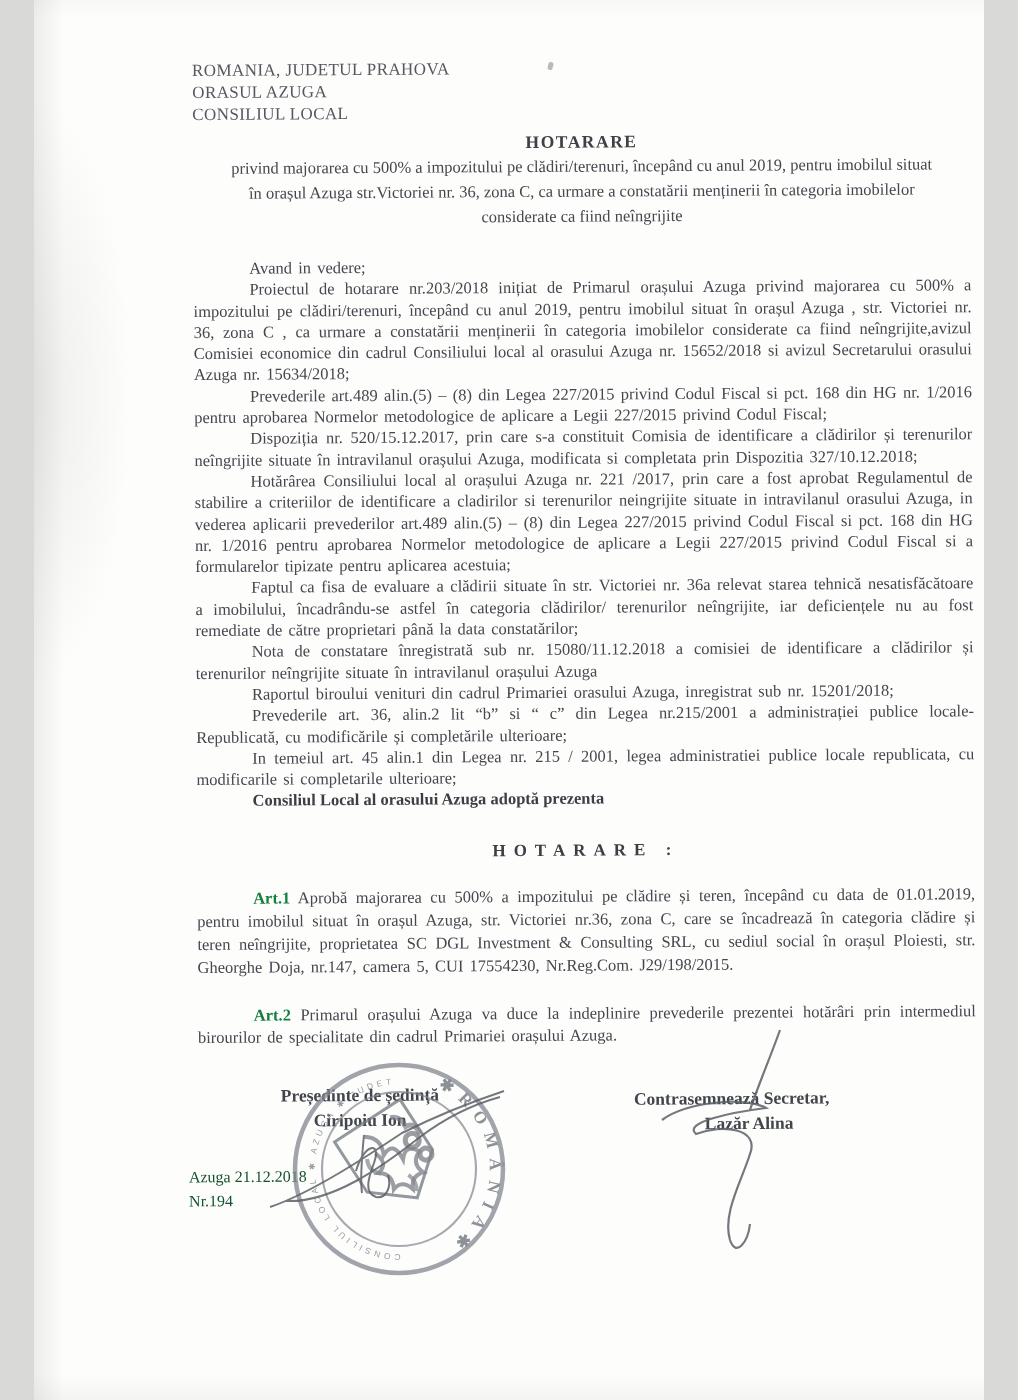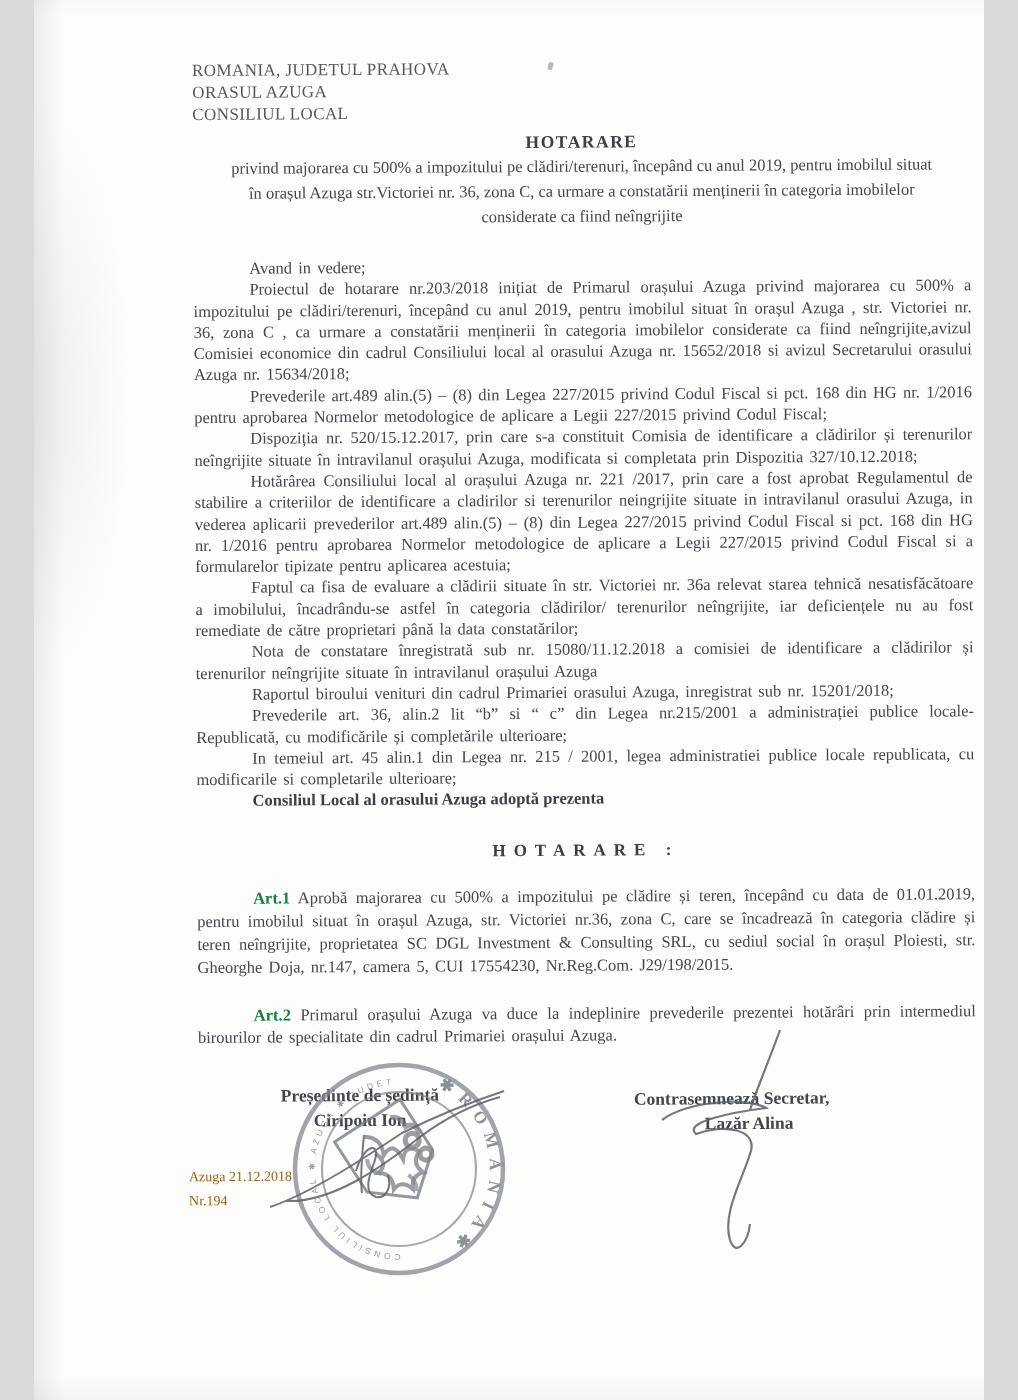--- a/index.html
+++ b/index.html
@@ -48,21 +48,21 @@
     transform:rotate(-0.4deg);
   }
   .sig-secretary{
     position:absolute;left:600px;top:1086px;width:230px;
     font-weight:bold;font-size:17.5px;line-height:25px;color:#42454c;
     transform:rotate(-0.4deg);
   }
   .sig-secretary .name{text-align:center;}
   .date-block{
     position:absolute;left:155px;top:1165px;
-    font-size:14px;line-height:24px;color:#a16207;transform:rotate(-0.4deg);
+    font-size:16px;line-height:24px;color:#14532d;transform:rotate(-0.4deg);
   }
   .stamp{position:absolute;left:250px;top:1053px;width:230px;height:230px;opacity:0.88;}
   .scribble{position:absolute;pointer-events:none;}
   .speck-brown{
     position:absolute;left:951px;top:1376px;width:10px;height:11px;
     background:radial-gradient(circle at 38% 38%, #8d5a28, #c79a62);
     border-radius:55% 40% 60% 45%;opacity:.9;
   }
   .speck-gray{
     position:absolute;left:514px;top:62px;width:5px;height:8px;

